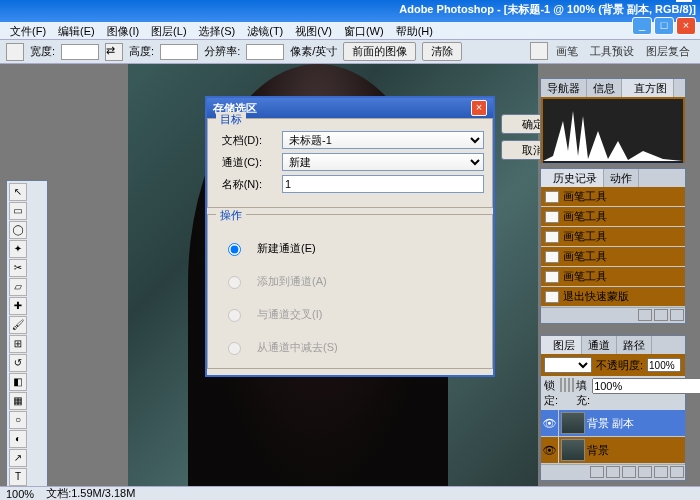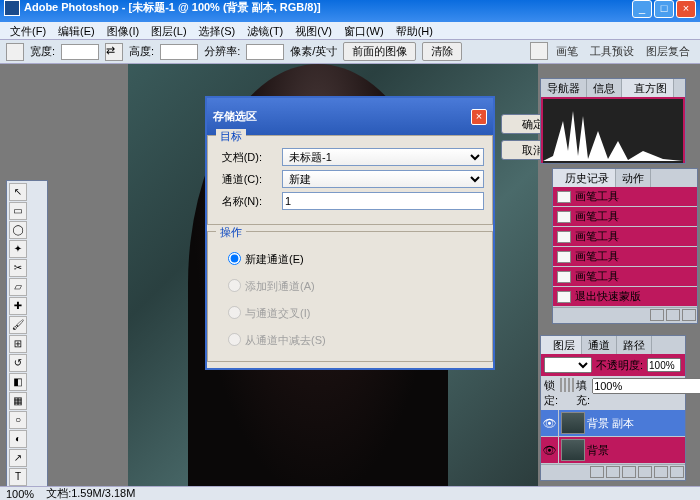--- a/index.html
+++ b/index.html
@@ -1,59 +1,59 @@
 <!DOCTYPE html>
 <html><head>
 <meta charset="utf-8">
 <style>
 * { margin:0; padding:0; box-sizing:border-box; font-family:"SimSun",Tahoma,sans-serif; font-size:11px; }
 body { background:#fff; width:700px; height:500px; overflow:hidden; position:relative; }
-.titlebar { background:linear-gradient(#0a6cde,#3a8cef); color:#fff; height:22px; display:flex; align-items:flex-start; padding:0 4px; }
+.titlebar { background:linear-gradient(#0a6cde,#3a8cef); color:#fff; height:22px; display:flex; align-items:flex-end; padding:0 4px;flex-direction:column; }
 .titlebar .icon { width:16px; height:16px; background:#1a4b8c; border:1px solid #fff; margin-right:4px; }
 .titlebar .title { flex:1; font-weight:bold; }
 .winbtns { display:flex; gap:2px; }
 .winbtn { width:20px; height:18px; background:#4a9eef; border:1px solid #fff; border-radius:3px; text-align:center; color:#fff; line-height:14px; cursor:pointer; }
 .winbtn.close { background:#e85030; }
 .menubar { background:#e8f0fa; height:18px; display:flex; padding:0 4px; border-bottom:1px solid #aac; }
 .menubar span { padding:2px 6px; cursor:pointer; }
 .optbar { background:#dde6ef; height:24px; display:flex; align-items:center; padding:0 6px; gap:6px; border-bottom:1px solid #aac; }
 .optbar .ic { width:18px; height:18px; border:1px solid #999; background:#f0f0f0; }
 .optbar input { width:38px; height:16px; border:1px solid #999; background:#fff; }
 .optbar .btn { padding:1px 8px; border:1px solid #999; background:#eee; border-radius:2px; }
 .rightic { margin-left:auto; display:flex; gap:4px; }
 .rightic .lnk { padding:2px 4px; cursor:pointer; color:#333; }
 .canvas-area { position:absolute; top:64px; left:0; right:0; bottom:14px; background:#7a7a7a; }
 .canvas { position:absolute; left:128px; top:0; width:410px; height:440px; background:linear-gradient(135deg,#3a5a5a 0%,#2a4040 30%,#4a6a6a 60%,#2a3a3a 100%); overflow:hidden; }
 .canvas::before { content:""; position:absolute; top:0; left:60px; width:260px; height:440px; background:radial-gradient(ellipse at 50% 20%,#4a3a3a 0%,#1a1010 40%,#0a0808 70%); border-radius:50% 50% 0 0; }
 .canvas::after { content:""; position:absolute; top:150px; left:140px; width:130px; height:130px; background:#d8b8a8; border-radius:50%; }
 .toolbox { position:absolute; left:6px; top:180px; width:42px; background:#e0e6ee; border:1px solid #6a7a9a; padding:2px; display:flex; flex-wrap:wrap; gap:1px; }
 .tool { width:18px; height:18px; border:1px solid #b0b0b0; background:#f0f0f0; cursor:pointer; text-align:center; line-height:16px; font-size:10px; }
 .dialog { position:absolute; left:205px; top:96px; width:290px; background:#e8e4dc; border:2px solid #3a6acb; }
-.dlg-title { background:linear-gradient(#4a7ad8,#2a5ab8); color:#fff; height:37px; display:flex; align-items:center; padding:0 6px; }
+.dlg-title { background:linear-gradient(#4a7ad8,#2a5ab8); color:#fff; height:20px; display:flex; align-items:center; padding:0 6px; }
 .dlg-title span { flex:1; font-weight:bold; }
 .dlg-close { width:16px; height:16px; background:#e85030; border:1px solid #fff; border-radius:2px; color:#fff; text-align:center; line-height:12px; cursor:pointer; }
 .dlg-body { padding:0; }
 .fieldset { border:1px solid #b0a898; padding:8px 8px 10px; margin-bottom:6px; position:relative; }
 .fieldset .legend { position:absolute; top:-7px; left:8px; background:#e8e4dc; padding:0 4px; color:#0040c0; }
 .row { display:flex; align-items:center; margin:4px 0; gap:20px; }
 .row label { width:46px; text-align:right; }
 .row select,.row input[type=text] { flex:1; height:18px; border:1px solid #7b9ac7; background:#fff; padding:0 2px; }
 .row select { background:linear-gradient(#fff,#f0f0f0); }
-.radio-row { display:flex; align-items:flex-start; gap:4px; margin:12px 0 3px 12px; }
+.radio-row { display:flex; align-items:flex-end; gap:16px; margin:18px 0 3px 12px; }
 .radio-row.dis { color:#a0a0a0; }
 .dlg-btns { position:absolute; right:-72px; top:16px; display:flex; flex-direction:column; gap:6px; }
 .dlg-btn { width:64px; height:20px; border:1px solid #6a7a9a; background:#e8e4dc; border-radius:3px; cursor:pointer; }
-.panel { position:absolute; background:#be185d; border:1px solid #6a7a9a; }
+.panel { position:absolute; background:#a16207; border:1px solid #6a7a9a; }
 .panel-tabs { display:flex; background:#c8cfd8; height:18px; font-size:10px; }
 .panel-tabs .tab { padding:2px 6px; border-right:1px solid #a0a8b0; cursor:pointer; }
 .panel-tabs .tab.act { background:#dde2ea;padding-left:12px; }
 .nav-panel { left:540px; top:78px; width:146px; height:86px; }
 .histo { height:64px; background:#222; margin:2px; position:relative; }
 .histo svg { width:100%; height:100%; }
-.hist-panel { left:552px; top:168px; width:146px; }
+.hist-panel { left:540px; top:168px; width:146px; }
 .hist-list { max-height:120px; overflow:hidden; }
 .hist-item { display:flex; align-items:center; padding:2px 4px; border-bottom:1px solid #c0c8d0; gap:4px; cursor:pointer; }
 .hist-item .hic { width:14px; height:12px; border:1px solid #888; background:#f8f8f8; }
 .hist-footer { height:16px; background:#c8cfd8; border-top:1px solid #a0a8b0; display:flex; justify-content:flex-end; gap:2px; padding:1px; }
 .hist-footer .fic { width:14px; height:12px; border:1px solid #888; }
 .layer-panel { left:540px; top:335px; width:146px; }
 .layer-opt { display:flex; align-items:center; padding:3px; gap:4px; font-size:10px; }
 .layer-opt select { width:48px; height:16px; font-size:10px;padding-left:40px; }
 .layer-opt input { width:34px; height:14px; font-size:10px; }
 .layer-lock { display:flex; align-items:flex-start; padding:2px 3px; gap:2px; background:#d0d6de; font-size:10px; }

